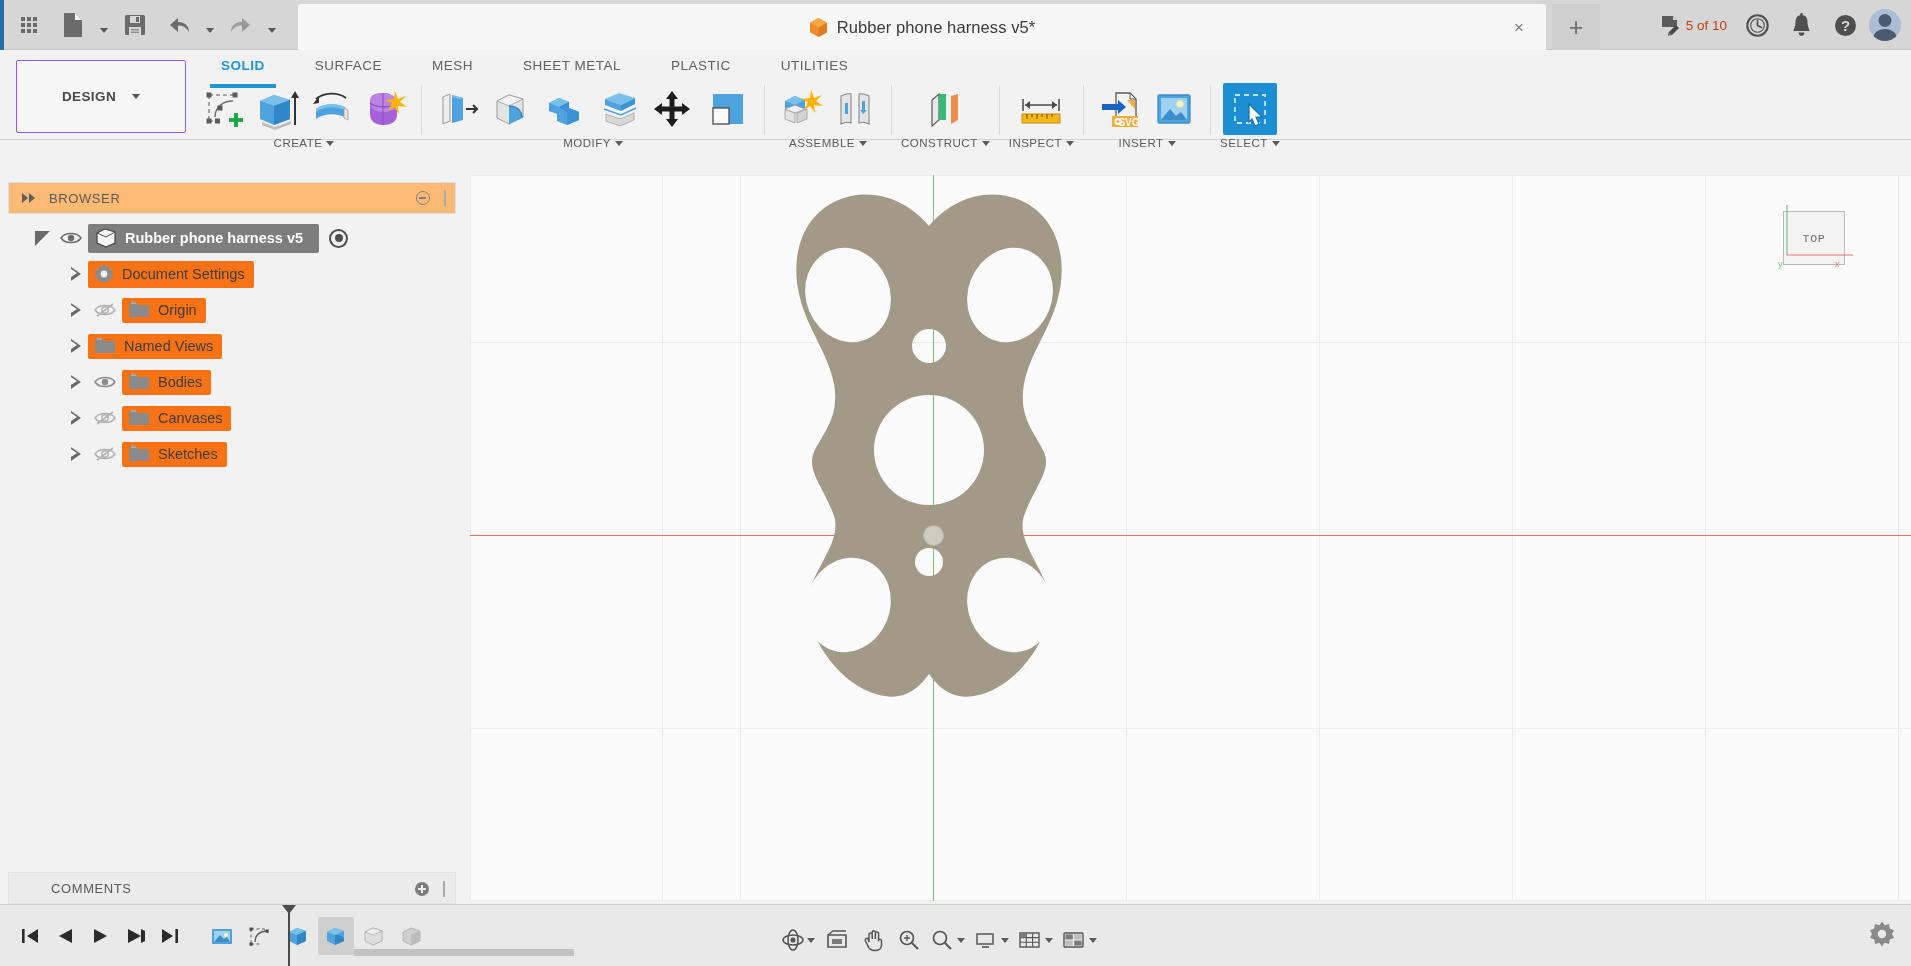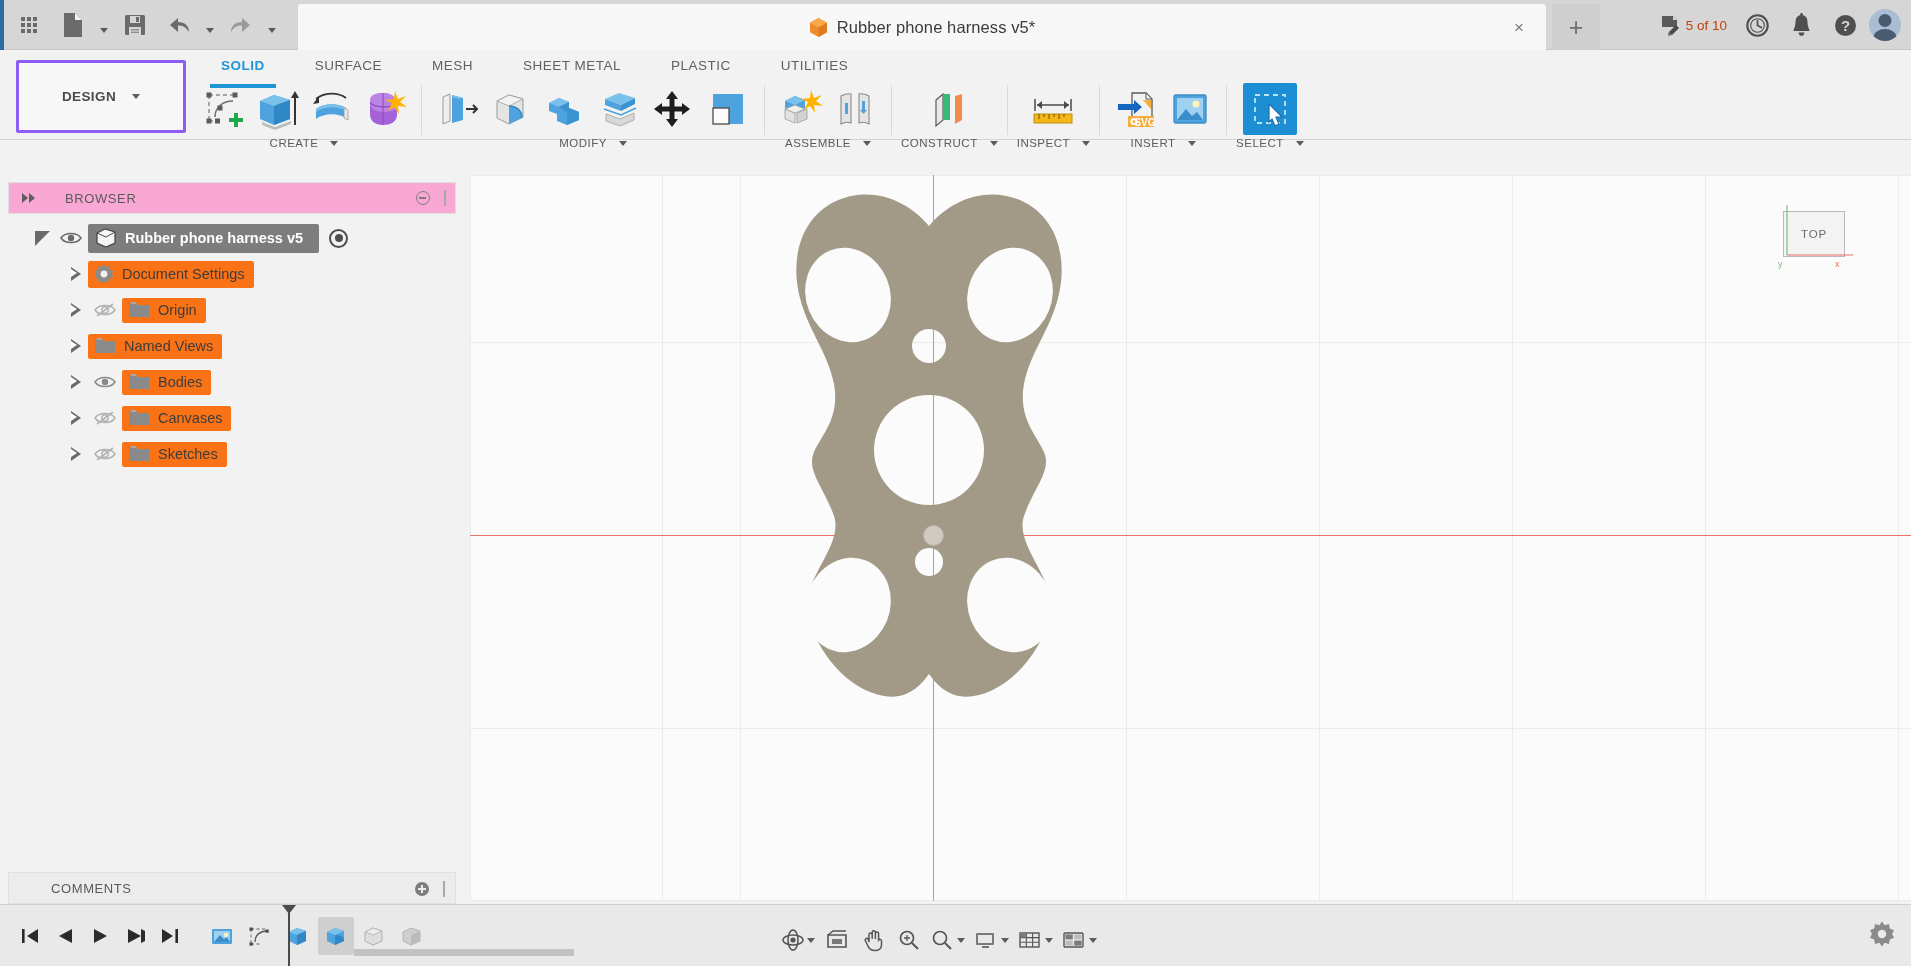--- a/index.html
+++ b/index.html
@@ -88,21 +88,21 @@
     width: 23px; height: 17px; border-radius: 50% 50% 0 0; background: #4a5b70;
   }
 
   
   .ribbon {
     position: absolute; top: 50px; left: 0; width: 1911px; height: 90px;
     background: #f2f2f2; border-bottom: 1px solid #d2d2d2;
   }
   .design-box {
     position: absolute; left: 16px; top: 10px; width: 170px; height: 73px;
-    background: #f7f7f7; border: 3px solid #8b5cf6; border-radius: 2px;
+    background: #f7f7f7; border: 1px solid #8b5cf6; border-radius: 2px;
     display: flex; align-items: center; justify-content: center; gap: 16px;
     cursor: pointer;
     text-align: center;
   }
   .design-box .lbl { font-size: 13.5px; font-weight: bold; color: #4a4a4a; letter-spacing: .4px; }
 
   .ribbon-tabs {
     position: absolute; left: 196px; top: 0; height: 31px;
     display: flex; align-items: center;
   }
@@ -119,40 +119,40 @@
   }
 
   .panels {
     position: absolute; left: 196px; top: 33px; height: 57px;
     display: flex; align-items: flex-start;
   }
   .panel { display: flex; flex-direction: column; align-items: center; position: relative; }
   .panel-row { display: flex; align-items: flex-start; height: 56px; }
   .panel-label {
     font-size: 11.5px; color: #5c5c5c; letter-spacing: .5px;
-    display: flex; align-items: center; gap: 12px; margin-top: -2px;
+    display: flex; align-items: center; gap: 4px; margin-top: -2px;
     cursor: pointer;
   }
   .panel-label .caret-dn { border-top-color: #5c5c5c; }
   .pdiv { width: 1px; background: #d9d9d9; height: 50px; margin: 2px 9px 0 9px; }
   .tool {
     width: 54px; height: 52px;
     display: flex; align-items: center; justify-content: center;
     cursor: pointer; border-radius: 2px;
   }
   .tool.sel { background: #1c8ed4; }
 
   
   .browser {
     position: absolute; left: 8px; top: 182px; width: 448px;
     z-index: 5;
   }
   .browser-hdr {
-    width: 448px; height: 32px; background: #f9a8d4;
-    display: flex; align-items: center; gap: 30px; padding-left: 13px;
+    width: 448px; height: 32px; background: #fdba74;
+    display: flex; align-items: center; gap: 14px; padding-left: 13px;
     border: 1px solid #e0e0e0;
   }
   .collapse-arrows { display: flex; gap: 1px; cursor: pointer; }
   .tri-l {
     width: 0; height: 0;
     border-top: 5px solid transparent; border-bottom: 5px solid transparent;
     border-right: 6px solid #5e5e5e;
   }
   .browser-hdr .ttl { font-size: 13px; color: #5a5a5a; letter-spacing: .6px; }
   .pin {
@@ -255,24 +255,24 @@
     width: 21px; height: 21px; border-radius: 50%;
     background: #cfcbc0; border: 1.5px solid #b8b3a6;
   }
 
   .part { position: absolute; left: 278px; top: 15px; }
 
   .viewcube {
     position: absolute; right: 42px; top: 22px; width: 96px; height: 72px;
   }
   .vc-face {
-    position: absolute; left: 10px; top: 14px; width: 62px; height: 46px;
+    position: absolute; left: 10px; top: 14px; width: 62px; height: 54px;
     background: #f3f3f3; border: 1px solid #b9b9b9;
     display: flex; align-items: center; justify-content: center;
-    font-size: 11.5px; color: #6c6c6c; letter-spacing: .8px; cursor: pointer;
+    font-size: 11.5px; color: #6c6c6c; letter-spacing: .8px; cursor: pointer; font-family: Liberation Mono, monospace;
   }
   .vc-axis { position: absolute; }
   .vc-x { left: 62px; top: 62px; font-size: 9px; color: #e8736a; }
   .vc-y { left: 5px; top: 62px; font-size: 9px; color: #7ec07e; }
 
   
   .navbar {
     position: absolute; left: 778px; bottom: 6px;
     height: 40px; display: flex; align-items: center; gap: 2px;
     z-index: 6;

